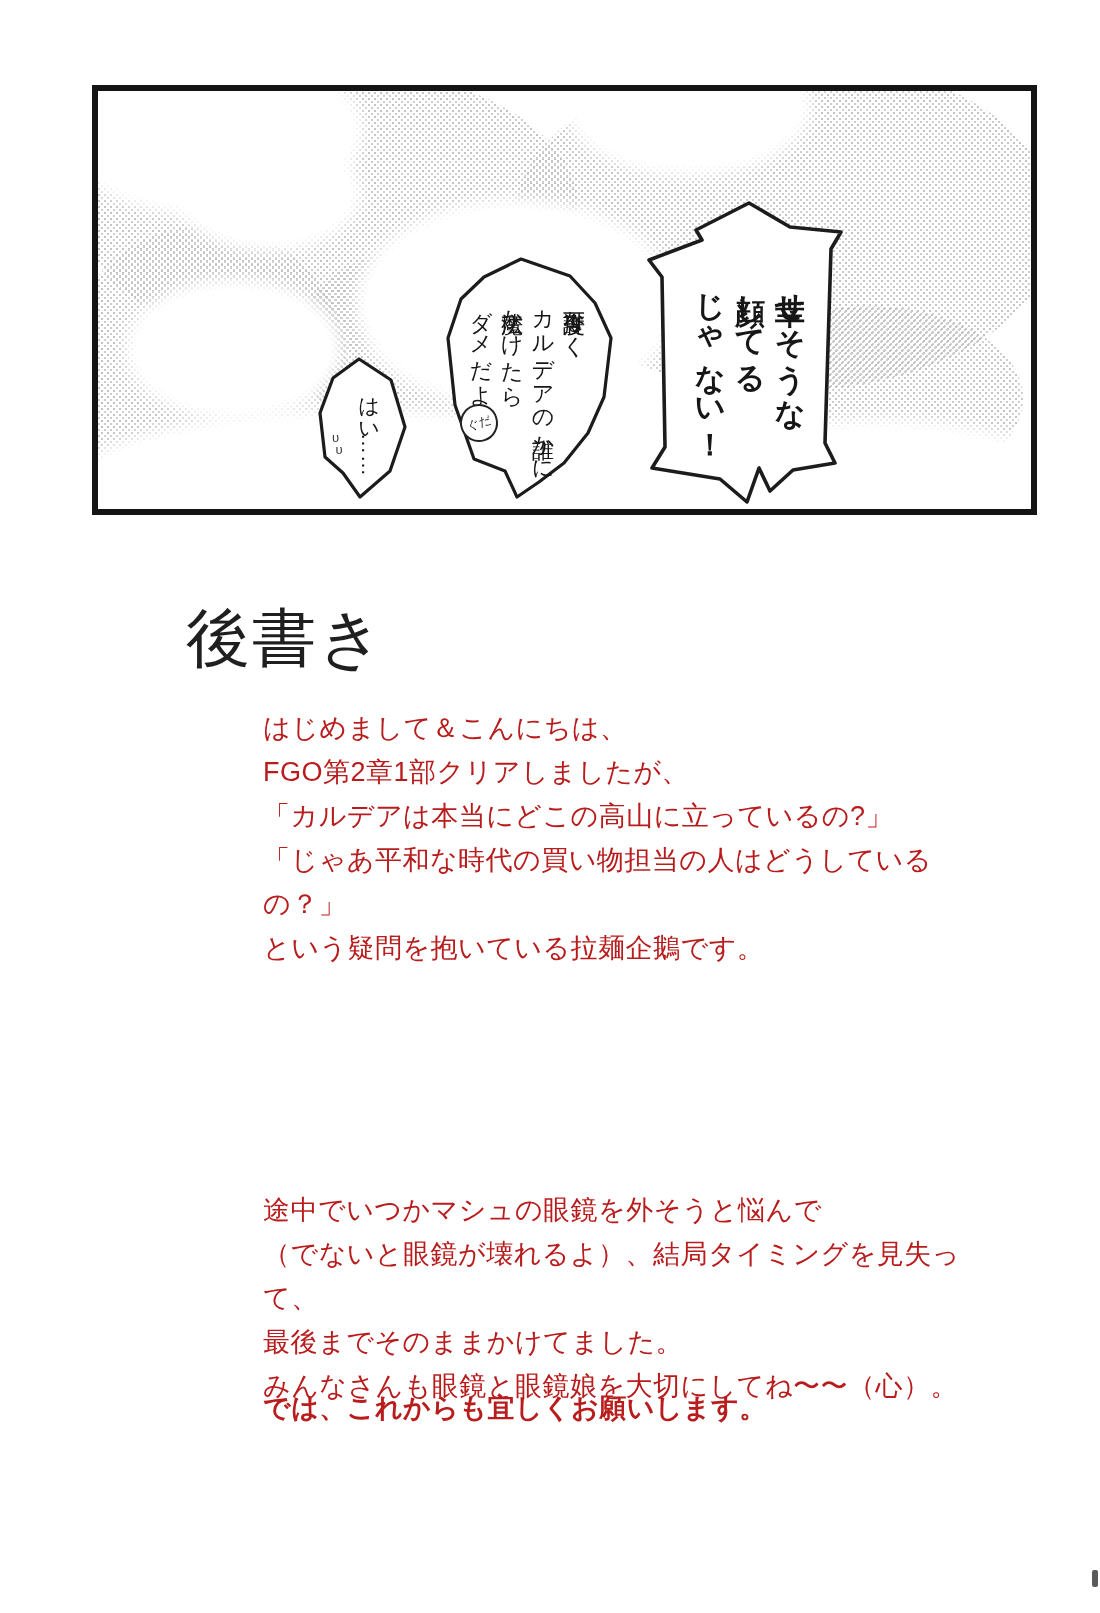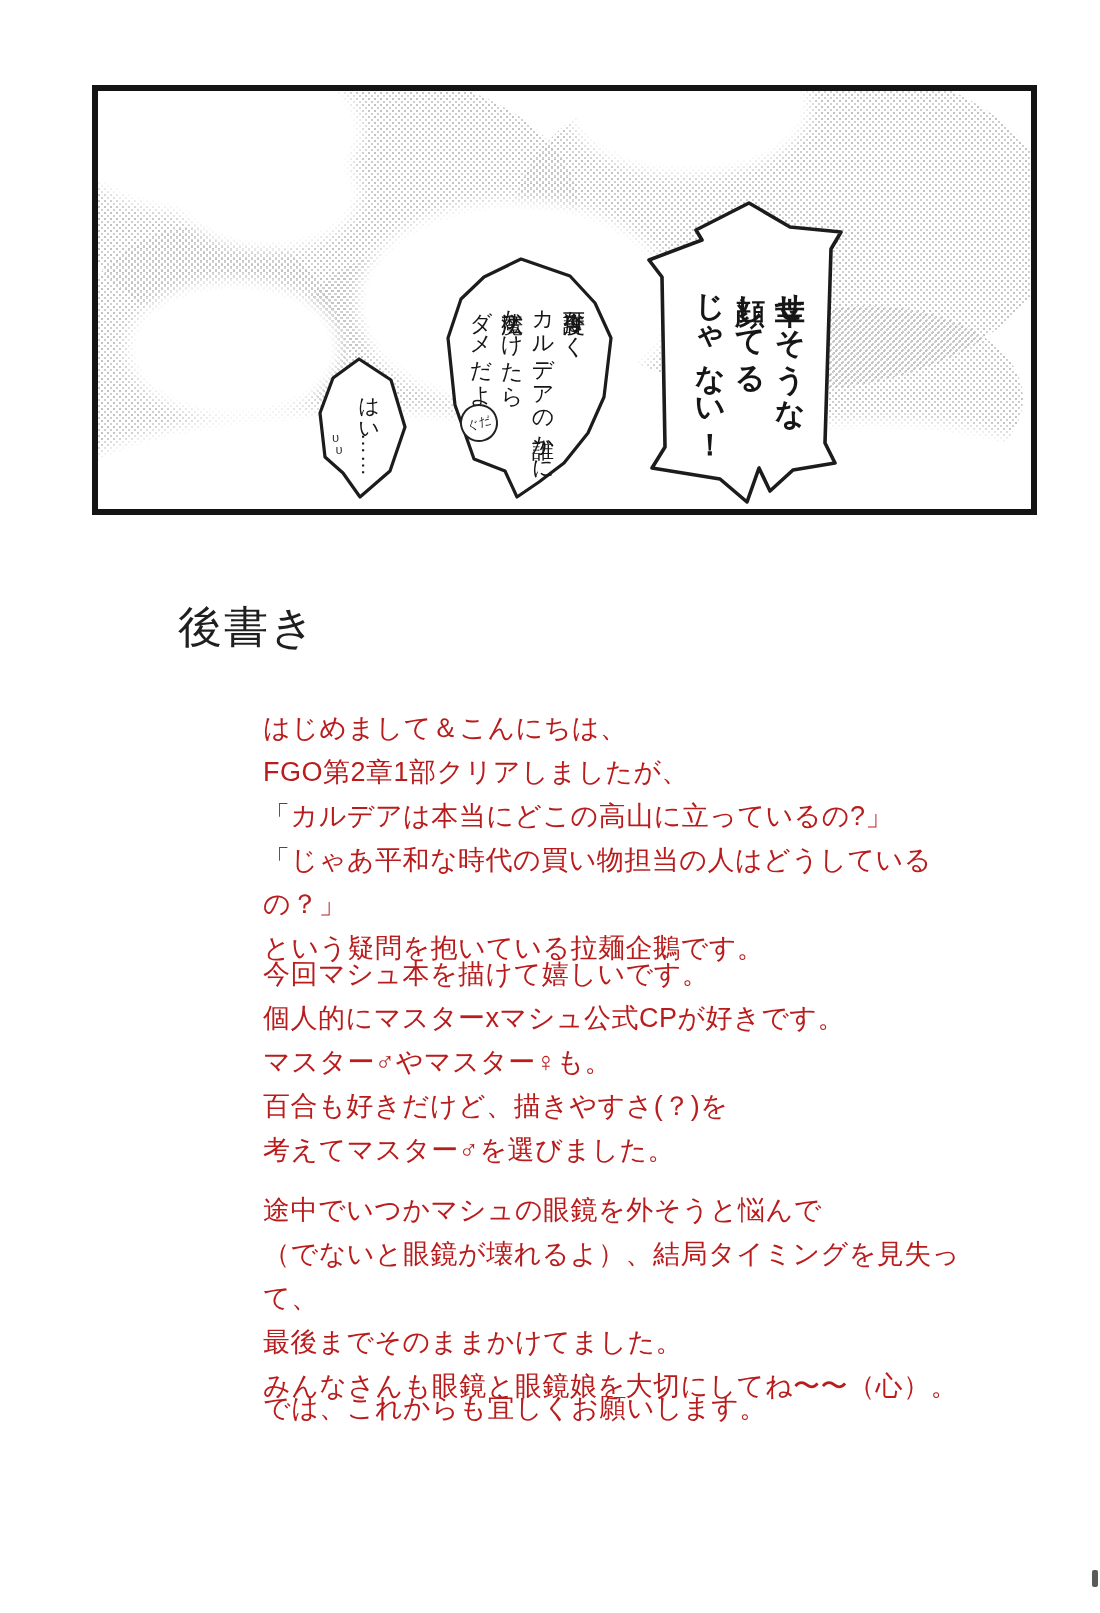--- a/index.html
+++ b/index.html
@@ -76,34 +76,34 @@
     background:#ffffff;
   }
   .whimper {
     position:absolute; left:234px; top:341px;
     font-size:13px; line-height:12px; color:#3a3a3a;
     white-space:pre;
   }
 
   
   .heading {
-    position:absolute; left:178px; top:602px;
-    font-size:44px; font-weight:500; letter-spacing:2px;
+    position:absolute; left:186px; top:602px;
+    font-size:64px; font-weight:500; letter-spacing:2px;
     color:#1f1f1f; margin:0; line-height:1.15;
   }
   .para {
     position:absolute; left:263px; width:720px;
     font-size:27px; font-weight:500; line-height:44px;
     white-space:pre-line; color:#b91c1c;
     letter-spacing:0.5px;
   }
   .para.p0 { top:706px; }
   .para.p1 { top:952px; }
   .para.p2 { top:1188px; }
-  .para.p3 { top:1386px; }
+  .para.p3 { top:1386px;font-weight:bold; }
 
   .speck {
     position:absolute; left:1092px; top:1570px;
     width:6px; height:17px; background:#5a5a5a; border-radius:2px;
   }
 </style>
 </head>
 <body>
 
 <div class="page">
@@ -145,25 +145,20 @@
  υ</div>
   </div>
 
   <h1 class="heading">後書き</h1>
 
   <div class="para p0">はじめまして＆こんにちは、
 FGO第2章1部クリアしましたが、
 「カルデアは本当にどこの高山に立っているの?」
 「じゃあ平和な時代の買い物担当の人はどうしているの？」
 という疑問を抱いている拉麺企鵝です。</div>
-  <div class="para p1">今回マシュ本を描けて嬉しいです。
-個人的にマスターxマシュ公式CPが好きです。
-マスター♂やマスター♀も。
-百合も好きだけど、描きやすさ(？)を
-考えてマスター♂を選びました。</div>
   <div class="para p2">途中でいつかマシュの眼鏡を外そうと悩んで
 （でないと眼鏡が壊れるよ）、結局タイミングを見失って、
 最後までそのままかけてました。
 みんなさんも眼鏡と眼鏡娘を大切にしてね〜〜（心）。</div>
   <div class="para p3">では、これからも宜しくお願いします。</div>
 
   <div class="speck"></div>
 </div>
 
 </body></html>

